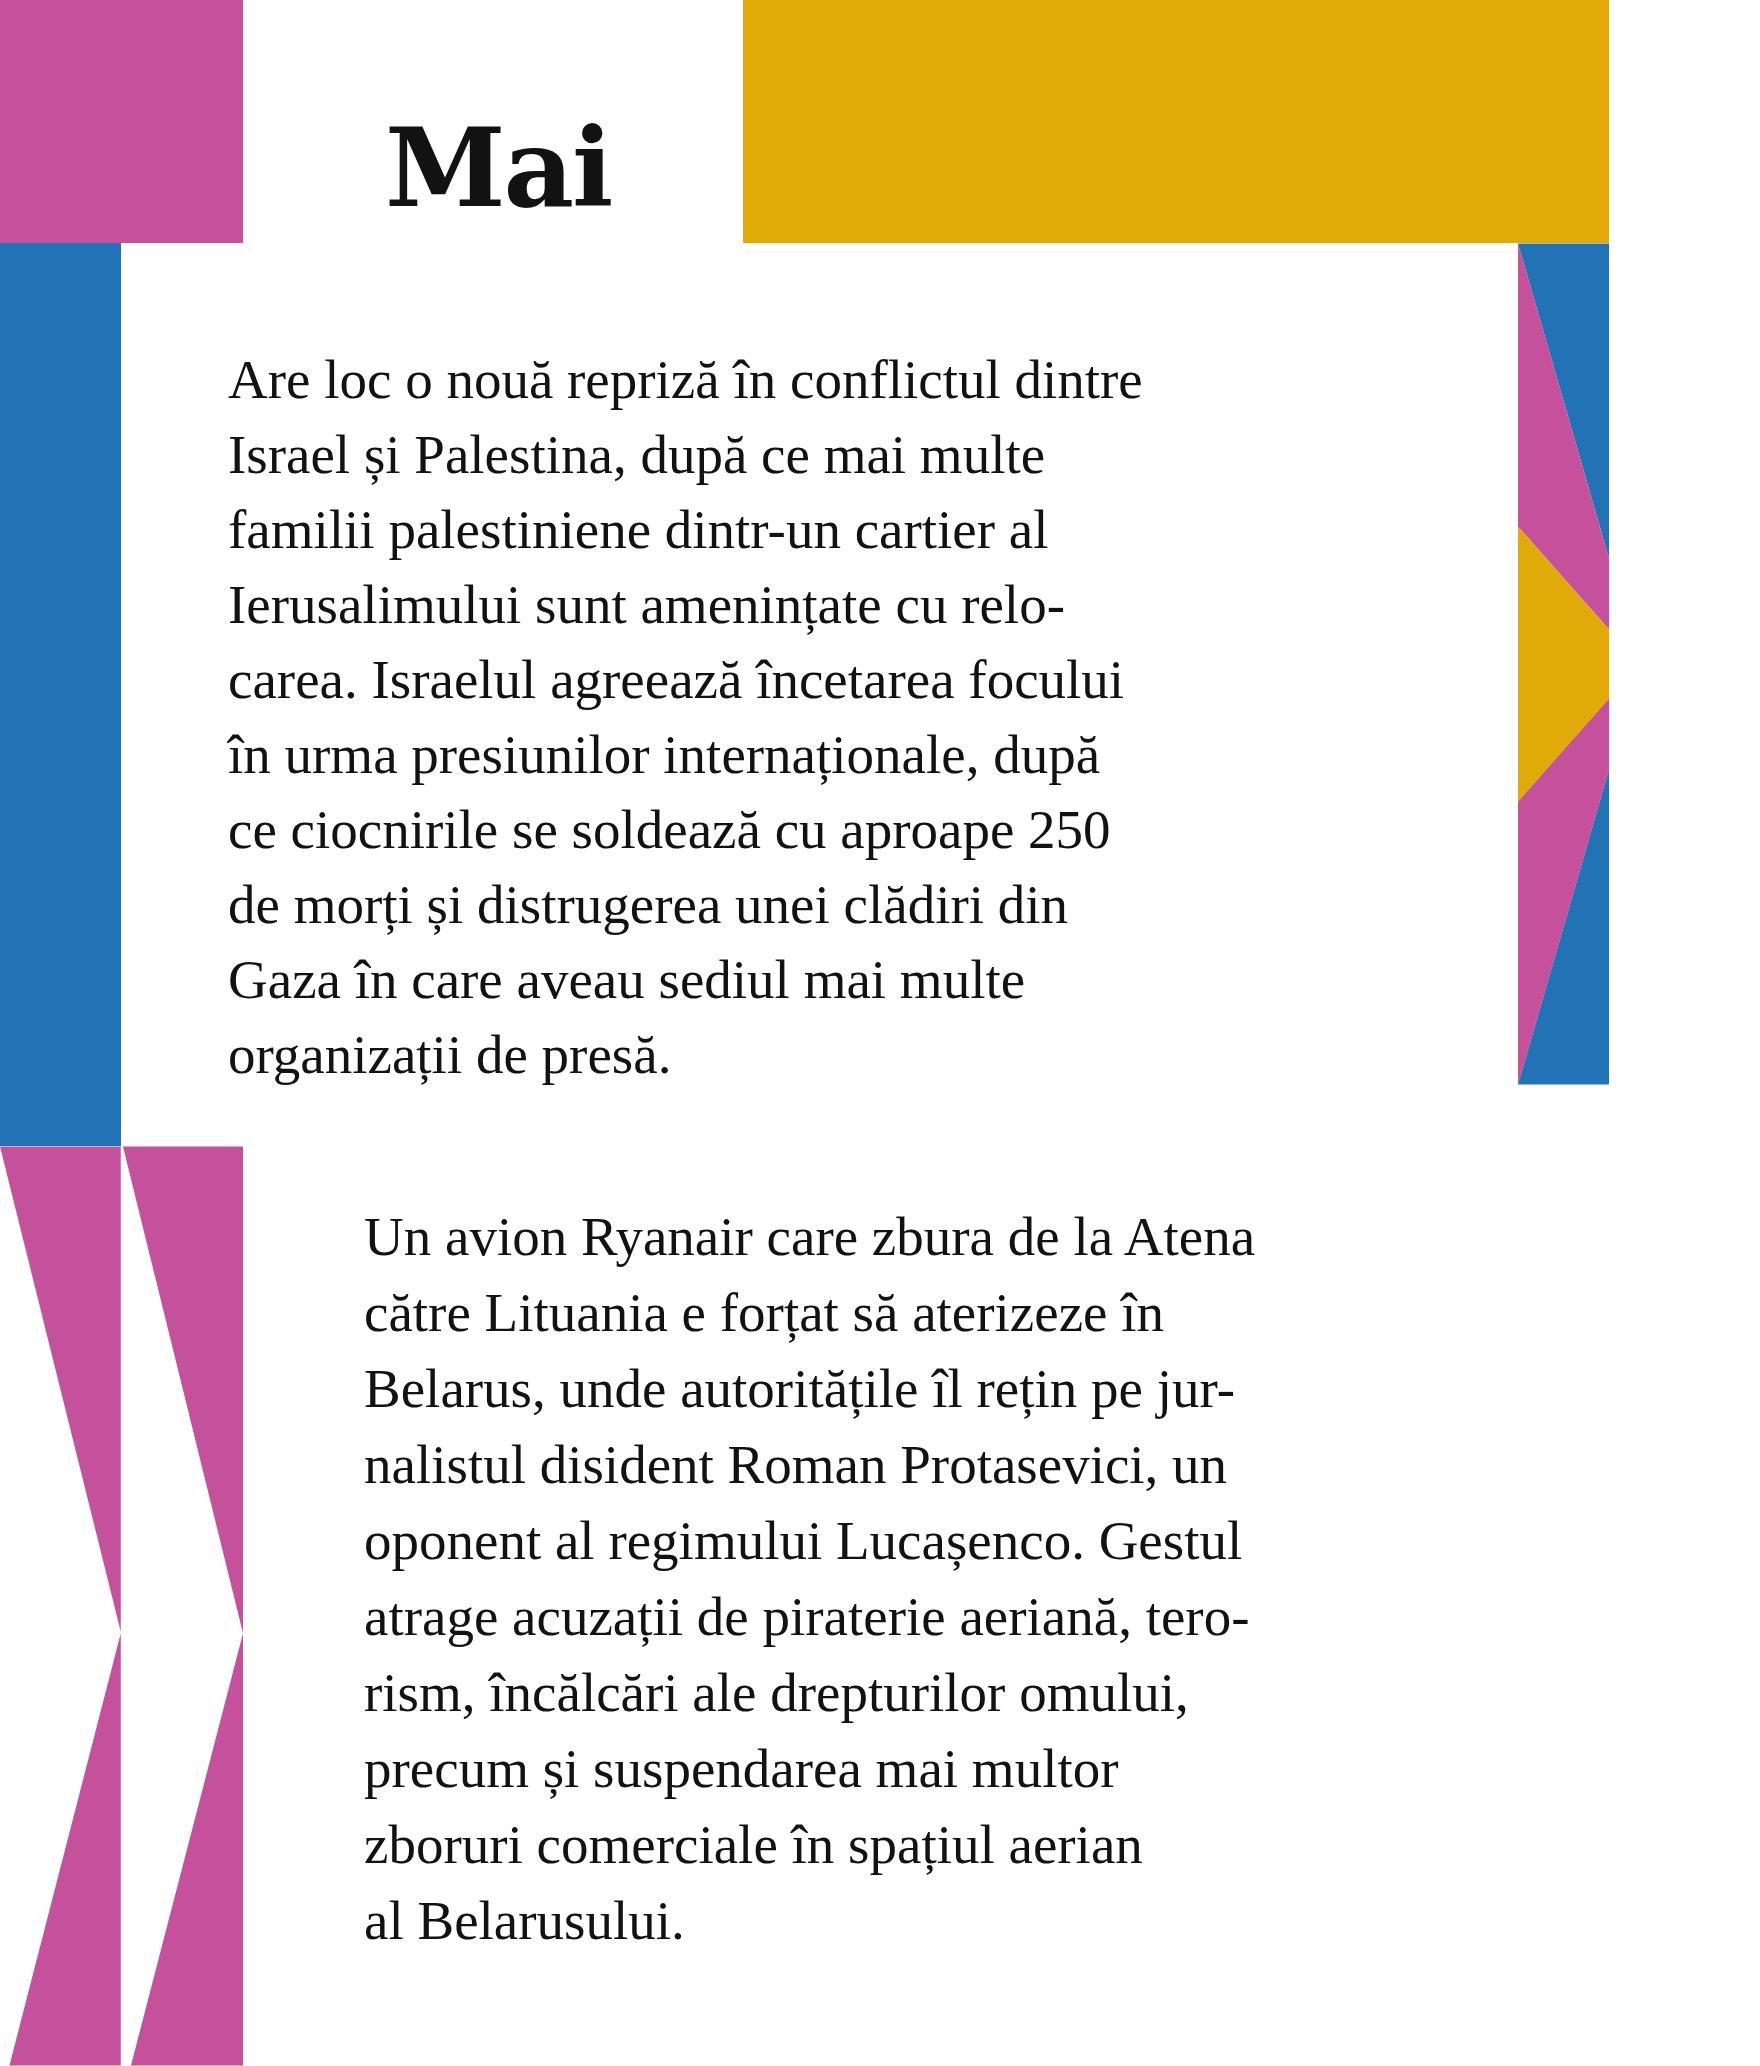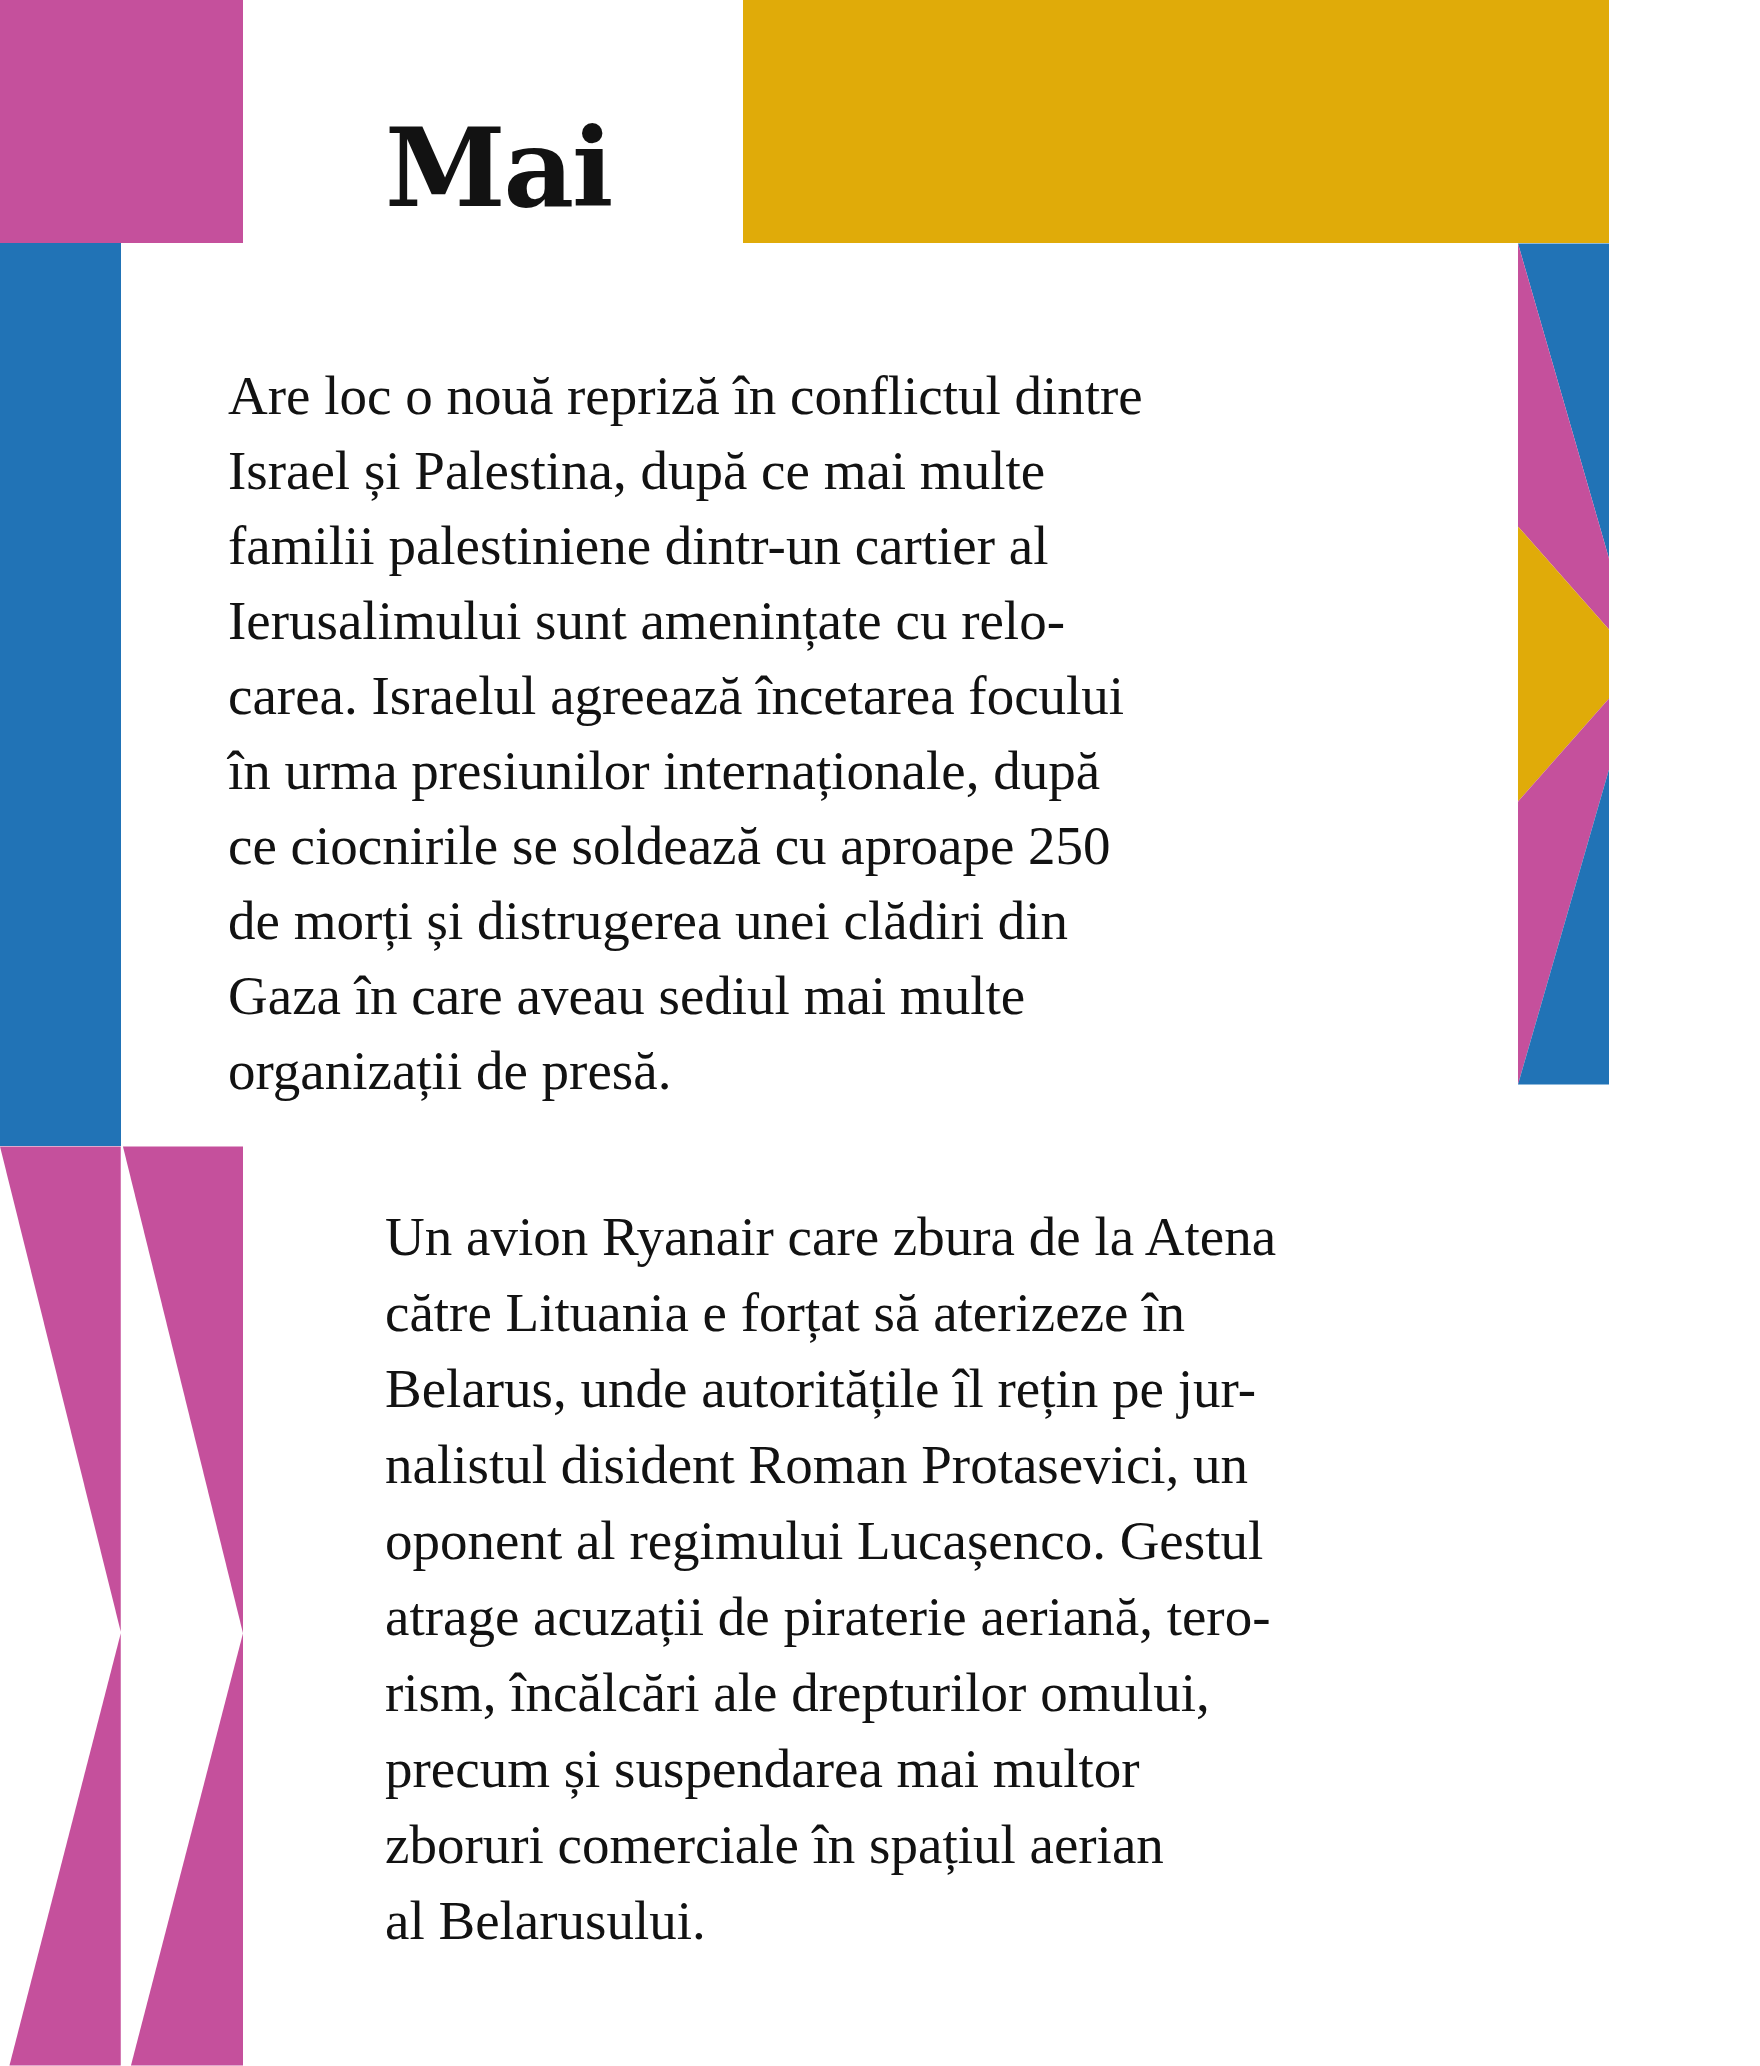--- a/index.html
+++ b/index.html
@@ -30,22 +30,22 @@
     letter-spacing:-2.2px;
     color:var(--text,#111);
   }
   .para {
     position:absolute;
     font-size:55px;
     color:var(--text,#111);
     white-space:pre-line;
     letter-spacing:0px;
   }
-  .para-1 { left:228px; top:358px;  line-height:75px; }
-  .para-2 { left:364px; top:1199px; line-height:76px;margin-left:21px; }
+  .para-1 { left:228px; top:342px;  line-height:75px; }
+  .para-2 { left:364px; top:1199px; line-height:76px; }
 
   
   .block-top-left   { left:0;      top:0;      width:243px;  height:243px; }
   .block-top-center { left:743px; top:0;      width:896px; height:243px; }
   .block-top-right  { left:1639px; top:0;      width:122px;  height:243px; }
   .strip-left-blue  { left:0;      top:243px;  width:121px;  height:903px; }
   .strip-right-yellow { left:1639px; top:1085px; width:122px; height:981px; }
   .chevrons-svg { left:0;      top:1146px; width:243px; height:920px; }
   .pinwheel-svg { left:1518px; top:243px;  width:243px; height:842px; }
 </style>

